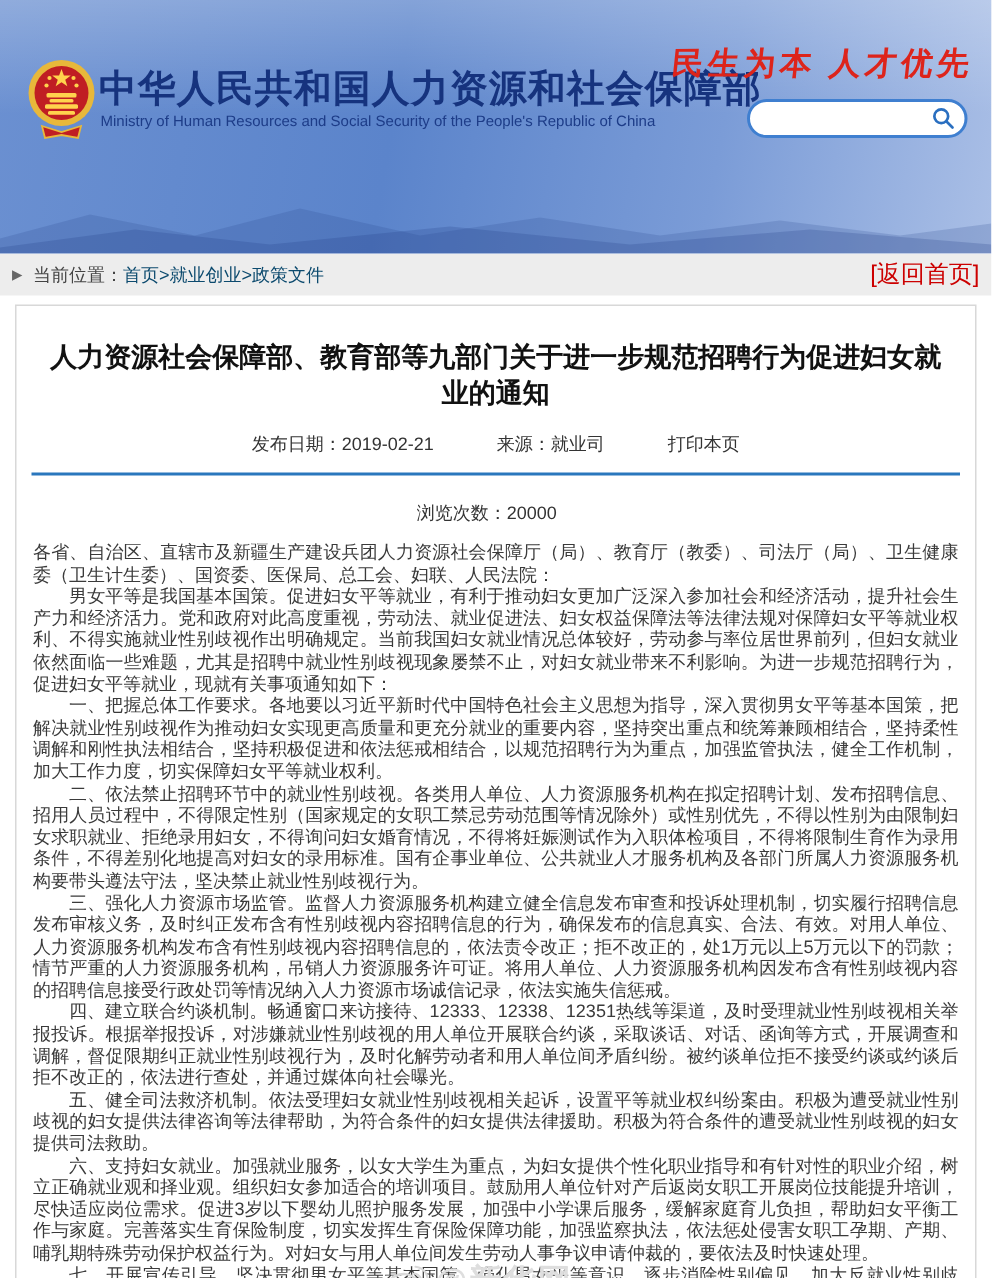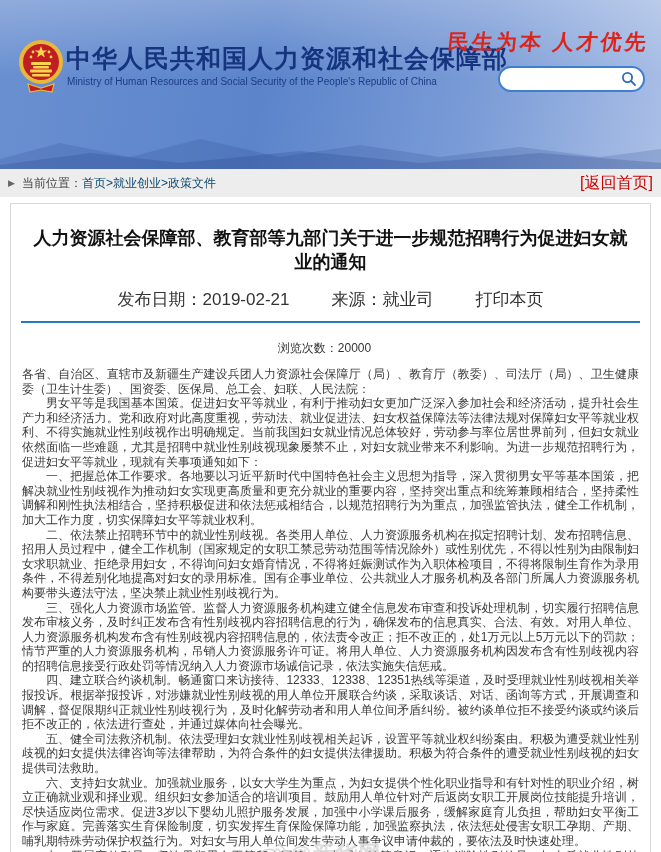--- a/index.html
+++ b/index.html
@@ -34,21 +34,21 @@
   .crumbbar .path { color:#0c4a6e; cursor:pointer; }
   .crumbbar .spacer { flex:1; }
   .crumbbar .backhome { color:#c00; margin-right:8px; cursor:pointer; font-size:16px; }
 
   
   .contentbox { margin:6px 10px 0 10px; width:641px; height:683px;
     border:1px solid #d8d8d8; background:#fff; position:relative; overflow:hidden; }
   .doc-title { margin:22px 18px 0 18px; text-align:center; font-size:18px;
     font-weight:bold; color:#111; line-height:24px; }
   .meta { margin-top:14px; display:flex; justify-content:center; gap:42px;
-    font-size:17px; color:#333; }
+    font-size:12px; color:#333; }
   .meta .print { cursor:pointer; }
   .divider { margin:10px 10px 0 10px; border-top:2px solid #2a77bd; }
   .views { margin-top:17px; text-align:center; padding-right:12px;
     font-size:12px; color:#333; }
 
   .bodytext { margin-top:10px; padding:0 11px; font-size:12px; color:#3a3a3a;
     line-height:14.6px; text-align:justify; }
   .bodytext p { text-indent:0; }
   .bodytext p.indent { text-indent:2em; }
 
@@ -115,21 +115,21 @@
   </div>
 
   <div class="divider"></div>
 
   <div class="views">浏览次数：20000</div>
 
   <div class="bodytext" id="paragraphs">
       <p>各省、自治区、直辖市及新疆生产建设兵团人力资源社会保障厅（局）、教育厅（教委）、司法厅（局）、卫生健康委（卫生计生委）、国资委、医保局、总工会、妇联、人民法院：</p>
       <p class="indent">男女平等是我国基本国策。促进妇女平等就业，有利于推动妇女更加广泛深入参加社会和经济活动，提升社会生产力和经济活力。党和政府对此高度重视，劳动法、就业促进法、妇女权益保障法等法律法规对保障妇女平等就业权利、不得实施就业性别歧视作出明确规定。当前我国妇女就业情况总体较好，劳动参与率位居世界前列，但妇女就业依然面临一些难题，尤其是招聘中就业性别歧视现象屡禁不止，对妇女就业带来不利影响。为进一步规范招聘行为，促进妇女平等就业，现就有关事项通知如下：</p>
       <p class="indent">一、把握总体工作要求。各地要以习近平新时代中国特色社会主义思想为指导，深入贯彻男女平等基本国策，把解决就业性别歧视作为推动妇女实现更高质量和更充分就业的重要内容，坚持突出重点和统筹兼顾相结合，坚持柔性调解和刚性执法相结合，坚持积极促进和依法惩戒相结合，以规范招聘行为为重点，加强监管执法，健全工作机制，加大工作力度，切实保障妇女平等就业权利。</p>
-      <p class="indent">二、依法禁止招聘环节中的就业性别歧视。各类用人单位、人力资源服务机构在拟定招聘计划、发布招聘信息、招用人员过程中，健全工作机制（国家规定的女职工禁忌劳动范围等情况除外）或性别优先，不得以性别为由限制妇女求职就业、拒绝录用妇女，不得询问妇女婚育情况，不得将妊娠测试作为入职体检项目，不得将限制生育作为录用条件，不得差别化地提高对妇女的录用标准。国有企事业单位、公共就业人才服务机构及各部门所属人力资源服务机构要带头遵法守法，坚决禁止就业性别歧视行为。</p>
+      <p class="indent">二、依法禁止招聘环节中的就业性别歧视。各类用人单位、人力资源服务机构在拟定招聘计划、发布招聘信息、招用人员过程中，不得限定性别（国家规定的女职工禁忌劳动范围等情况除外）或性别优先，不得以性别为由限制妇女求职就业、拒绝录用妇女，不得询问妇女婚育情况，不得将妊娠测试作为入职体检项目，不得将限制生育作为录用条件，不得差别化地提高对妇女的录用标准。国有企事业单位、公共就业人才服务机构及各部门所属人力资源服务机构要带头遵法守法，坚决禁止就业性别歧视行为。</p>
       <p class="indent">三、强化人力资源市场监管。监督人力资源服务机构建立健全信息发布审查和投诉处理机制，切实履行招聘信息发布审核义务，及时纠正发布含有性别歧视内容招聘信息的行为，确保发布的信息真实、合法、有效。对用人单位、人力资源服务机构发布含有性别歧视内容招聘信息的，依法责令改正；拒不改正的，处1万元以上5万元以下的罚款；情节严重的人力资源服务机构，吊销人力资源服务许可证。将用人单位、人力资源服务机构因发布含有性别歧视内容的招聘信息接受行政处罚等情况纳入人力资源市场诚信记录，依法实施失信惩戒。</p>
       <p class="indent">四、建立联合约谈机制。畅通窗口来访接待、12333、12338、12351热线等渠道，及时受理就业性别歧视相关举报投诉。根据举报投诉，对涉嫌就业性别歧视的用人单位开展联合约谈，采取谈话、对话、函询等方式，开展调查和调解，督促限期纠正就业性别歧视行为，及时化解劳动者和用人单位间矛盾纠纷。被约谈单位拒不接受约谈或约谈后拒不改正的，依法进行查处，并通过媒体向社会曝光。</p>
       <p class="indent">五、健全司法救济机制。依法受理妇女就业性别歧视相关起诉，设置平等就业权纠纷案由。积极为遭受就业性别歧视的妇女提供法律咨询等法律帮助，为符合条件的妇女提供法律援助。积极为符合条件的遭受就业性别歧视的妇女提供司法救助。</p>
       <p class="indent">六、支持妇女就业。加强就业服务，以女大学生为重点，为妇女提供个性化职业指导和有针对性的职业介绍，树立正确就业观和择业观。组织妇女参加适合的培训项目。鼓励用人单位针对产后返岗女职工开展岗位技能提升培训，尽快适应岗位需求。促进3岁以下婴幼儿照护服务发展，加强中小学课后服务，缓解家庭育儿负担，帮助妇女平衡工作与家庭。完善落实生育保险制度，切实发挥生育保险保障功能，加强监察执法，依法惩处侵害女职工孕期、产期、哺乳期特殊劳动保护权益行为。对妇女与用人单位间发生劳动人事争议申请仲裁的，要依法及时快速处理。</p>
       <p class="indent">七、开展宣传引导。坚决贯彻男女平等基本国策，强化男女平等意识，逐步消除性别偏见。加大反就业性别歧视、保障妇女平等就业权利法律、法规、政策宣传，引导全社会尊重爱护妇女，引导用人单位知法守法依法招用妇女从事各类工作，引导妇女合法理性保障自身权益。树立一批保障妇女平等就业权利用人单位典型，对表现突出的推荐参加全国维护妇女儿童权益先进集体、全国城乡妇女岗位建功先进集体等创评活动。营造有利于妇女就业的社会环境，帮助妇女自立自强，充分发挥自身优势特长，在各行各业展示聪明才智，体现自身价值。</p>
     </div>
 
   <div class="watermark">
     <svg width="30" height="26" viewBox="0 0 30 26">
       <ellipse cx="12" cy="16" rx="10" ry="7.5" fill="none" stroke="#d9d9d9" stroke-width="1.6" transform="rotate(-12 12 16)"></ellipse>

